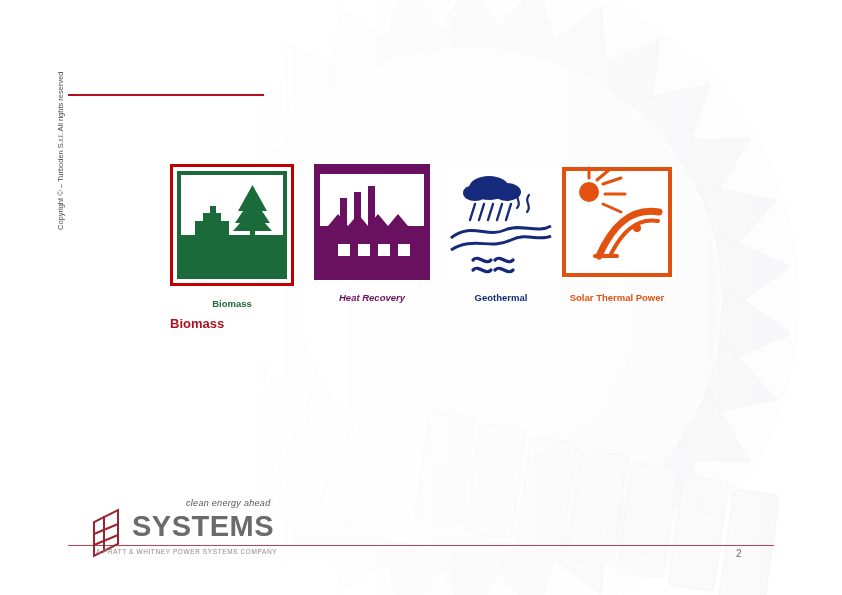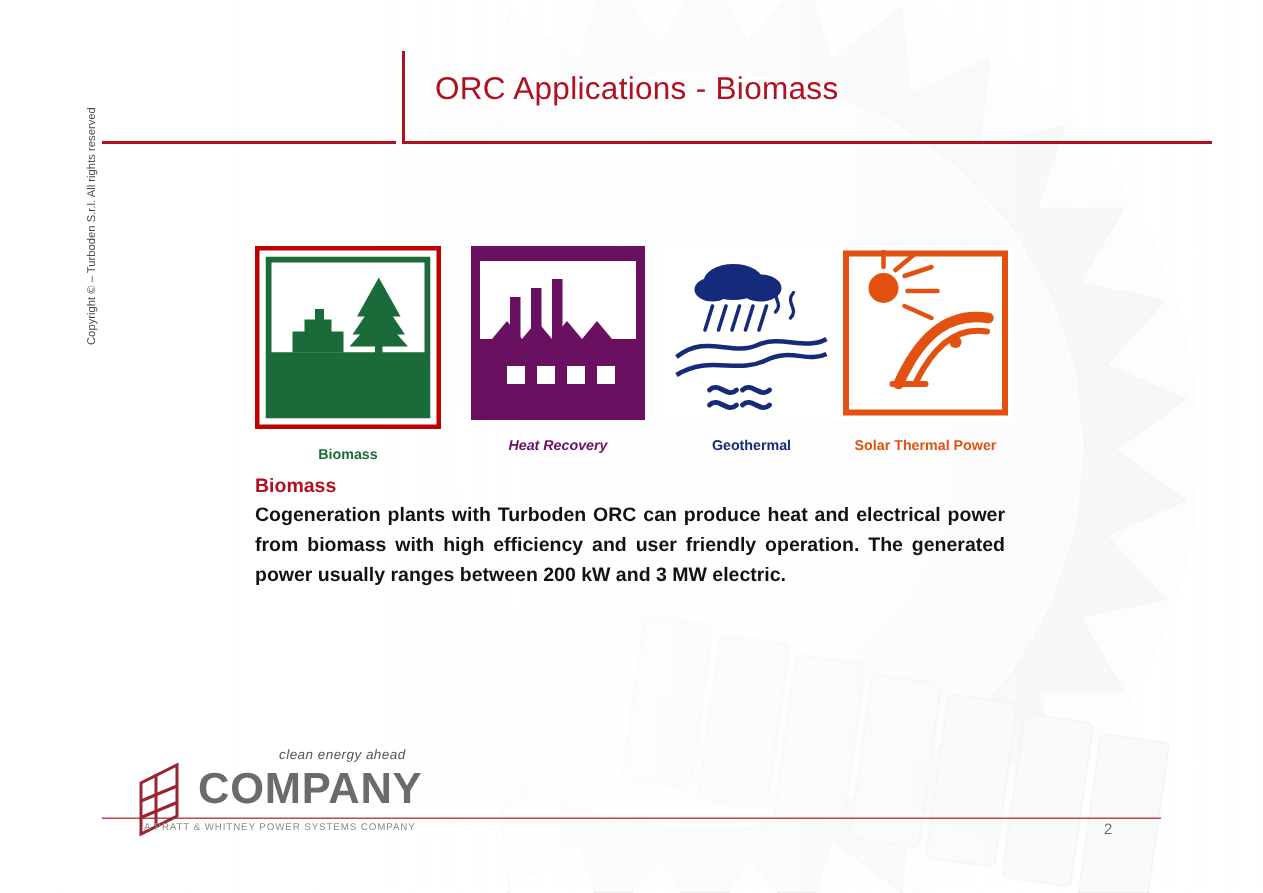--- a/index.html
+++ b/index.html
@@ -354,25 +354,20 @@
             <rect x="312" y="36" width="46" height="110" rx="4"></rect>
           </g>
         </g>
 
         <rect x="0" y="0" width="842" height="595" fill="url(#bgfade)"></rect>
         <rect x="0" y="0" width="262" height="595" fill="#ffffff" opacity="0.88"></rect>
       </g>
     </svg>
   </div>
 
-  <div class="title-block">
-    <div class="title-vline"></div>
-    <div class="title-hline"></div>
-    <div class="title-text">ORC Applications - Biomass</div>
-  </div>
   <div class="title-underline-left"></div>
 
   <div class="copyright">Copyright © – Turboden S.r.l. All rights reserved</div>
 
   <div class="icon-row">
 
     <div class="icon-item i0">
       <div class="icon-box">
         <span>
           <svg width="110" height="108" viewBox="0 0 110 108" aria-hidden="true">
@@ -506,36 +501,35 @@
           </svg>
         </span>
       </div>
       <div class="icon-caption">Solar Thermal Power</div>
     </div>
 
   </div>
 
   <div class="body-block">
     <div class="body-heading">Biomass</div>
-    <div class="body-paragraph">Cogeneration plants with Turboden ORC can produce heat and electrical power from biomass with high efficiency and user friendly operation. The generated power usually ranges between 200 kW and 3 MW electric.</div>
   </div>
 
   <div class="footer-line"></div>
 
   <div class="logo-block">
     <span>
       <svg width="44" height="56" viewBox="0 0 44 56" style="position:absolute;left:0;top:8px;" aria-hidden="true">
         <g fill="none" stroke="#9a2530" stroke-width="2">
           <path d="M8 50 L8 16 L32 4 L32 38 Z"></path>
           <line x1="8" y1="28" x2="32" y2="18"></line>
           <line x1="8" y1="39" x2="32" y2="29"></line>
           <line x1="18" y1="10" x2="18" y2="45"></line>
         </g>
       </svg>
     </span>
     <div class="logo-tag">clean energy ahead</div>
-    <div class="logo-word">COMPANY</div>
+    <div class="logo-word">SYSTEMS</div>
     <div class="logo-sub">A PRATT &amp; WHITNEY POWER SYSTEMS COMPANY</div>
   </div>
 
   <div class="page-number">2</div>
 
 </div>
 
 </body></html>

